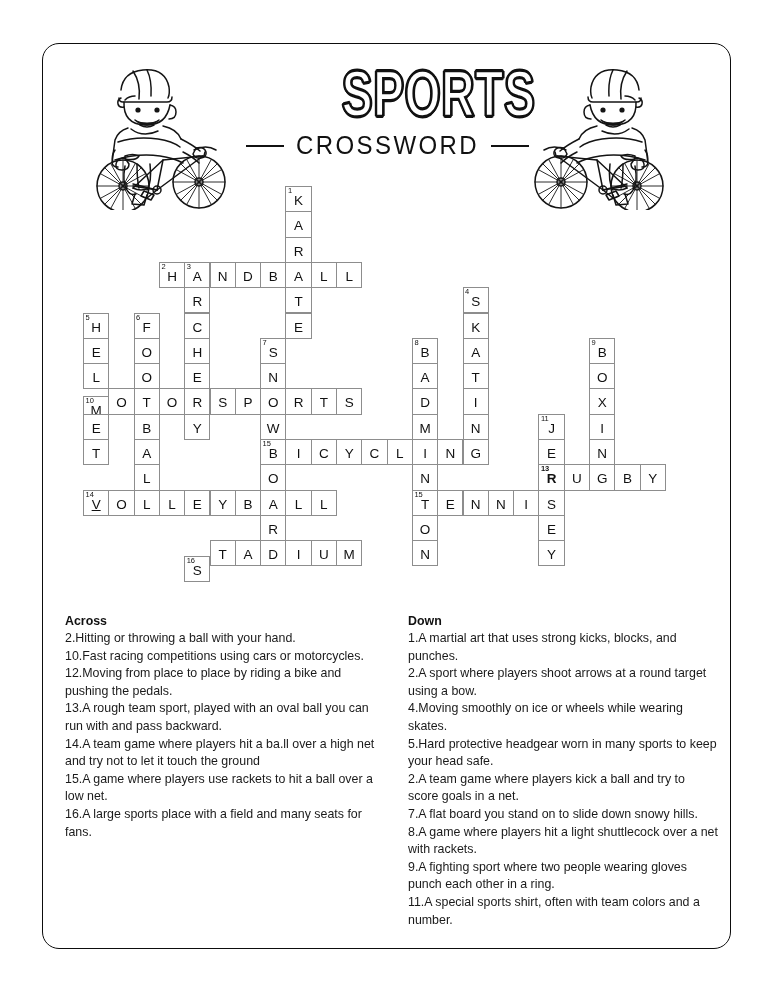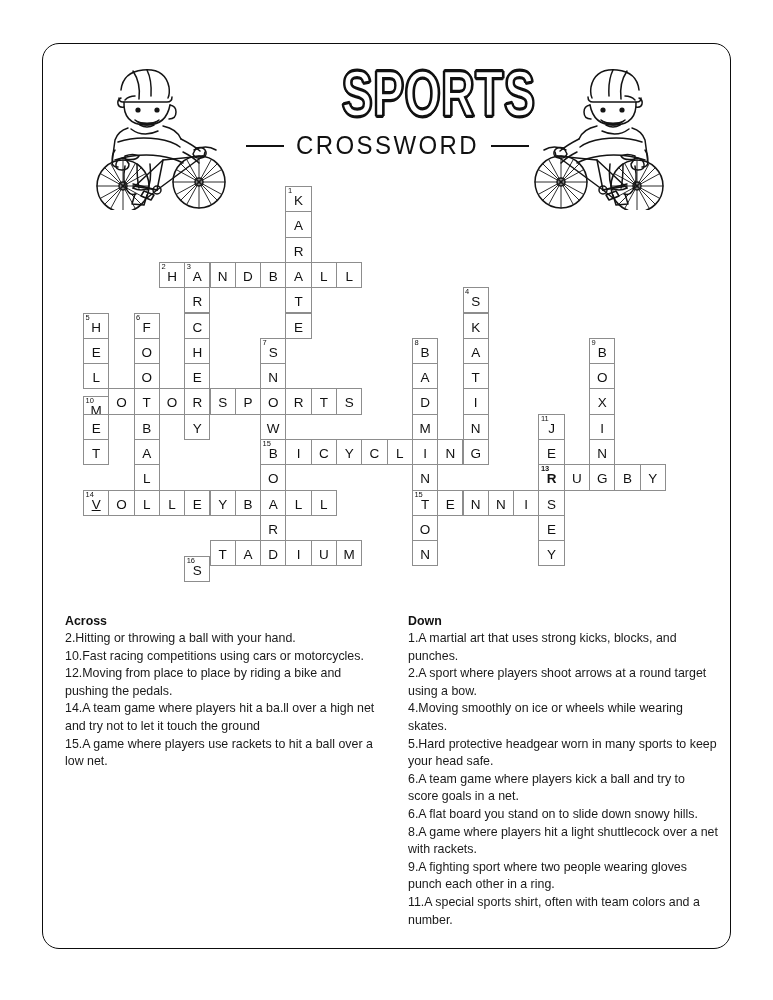--- a/index.html
+++ b/index.html
@@ -568,33 +568,35 @@
         </div>
       </div>
 
     <div class="clues">
       <div class="col left">
         <h3>Across</h3>
         <div id="across-list">
             <p class="clue">2.Hitting or throwing a ball with your hand.</p>
             <p class="clue">10.Fast racing competitions using cars or motorcycles.</p>
             <p class="clue">12.Moving from place to place by riding a bike and pushing the pedals.</p>
+            <p class="clue">13.A rough team sport, played with an oval ball you can run with and pass backward.</p>
             <p class="clue">14.A team game where players hit a ba.ll over a high net and try not to let it touch the ground</p>
             <p class="clue">15.A game where players use rackets to hit a ball over a low net.</p>
+            <p class="clue">16.A large sports place with a field and many seats for fans.</p>
           </div>
       </div>
       <div class="col right">
         <h3>Down</h3>
         <div id="down-list">
             <p class="clue">1.A martial art that uses strong kicks, blocks, and punches.</p>
             <p class="clue">2.A sport where players shoot arrows at a round target using a bow.</p>
             <p class="clue">4.Moving smoothly on ice or wheels while wearing skates.</p>
             <p class="clue">5.Hard protective headgear worn in many sports to keep your head safe.</p>
-            <p class="clue">6.A team game where players kick a ball and try to score goals in a net.</p>
-            <p class="clue">6.A flat board you stand on to slide down snowy hills.</p>
+            <p class="clue">2.A team game where players kick a ball and try to score goals in a net.</p>
+            <p class="clue">7.A flat board you stand on to slide down snowy hills.</p>
             <p class="clue">8.A game where players hit a light shuttlecock over a net with rackets.</p>
             <p class="clue">9.A fighting sport where two people wearing gloves punch each other in a ring.</p>
             <p class="clue">11.A special sports shirt, often with team colors and a number.</p>
           </div>
       </div>
     </div>
 
   </div>
 
   <div class="footer">

